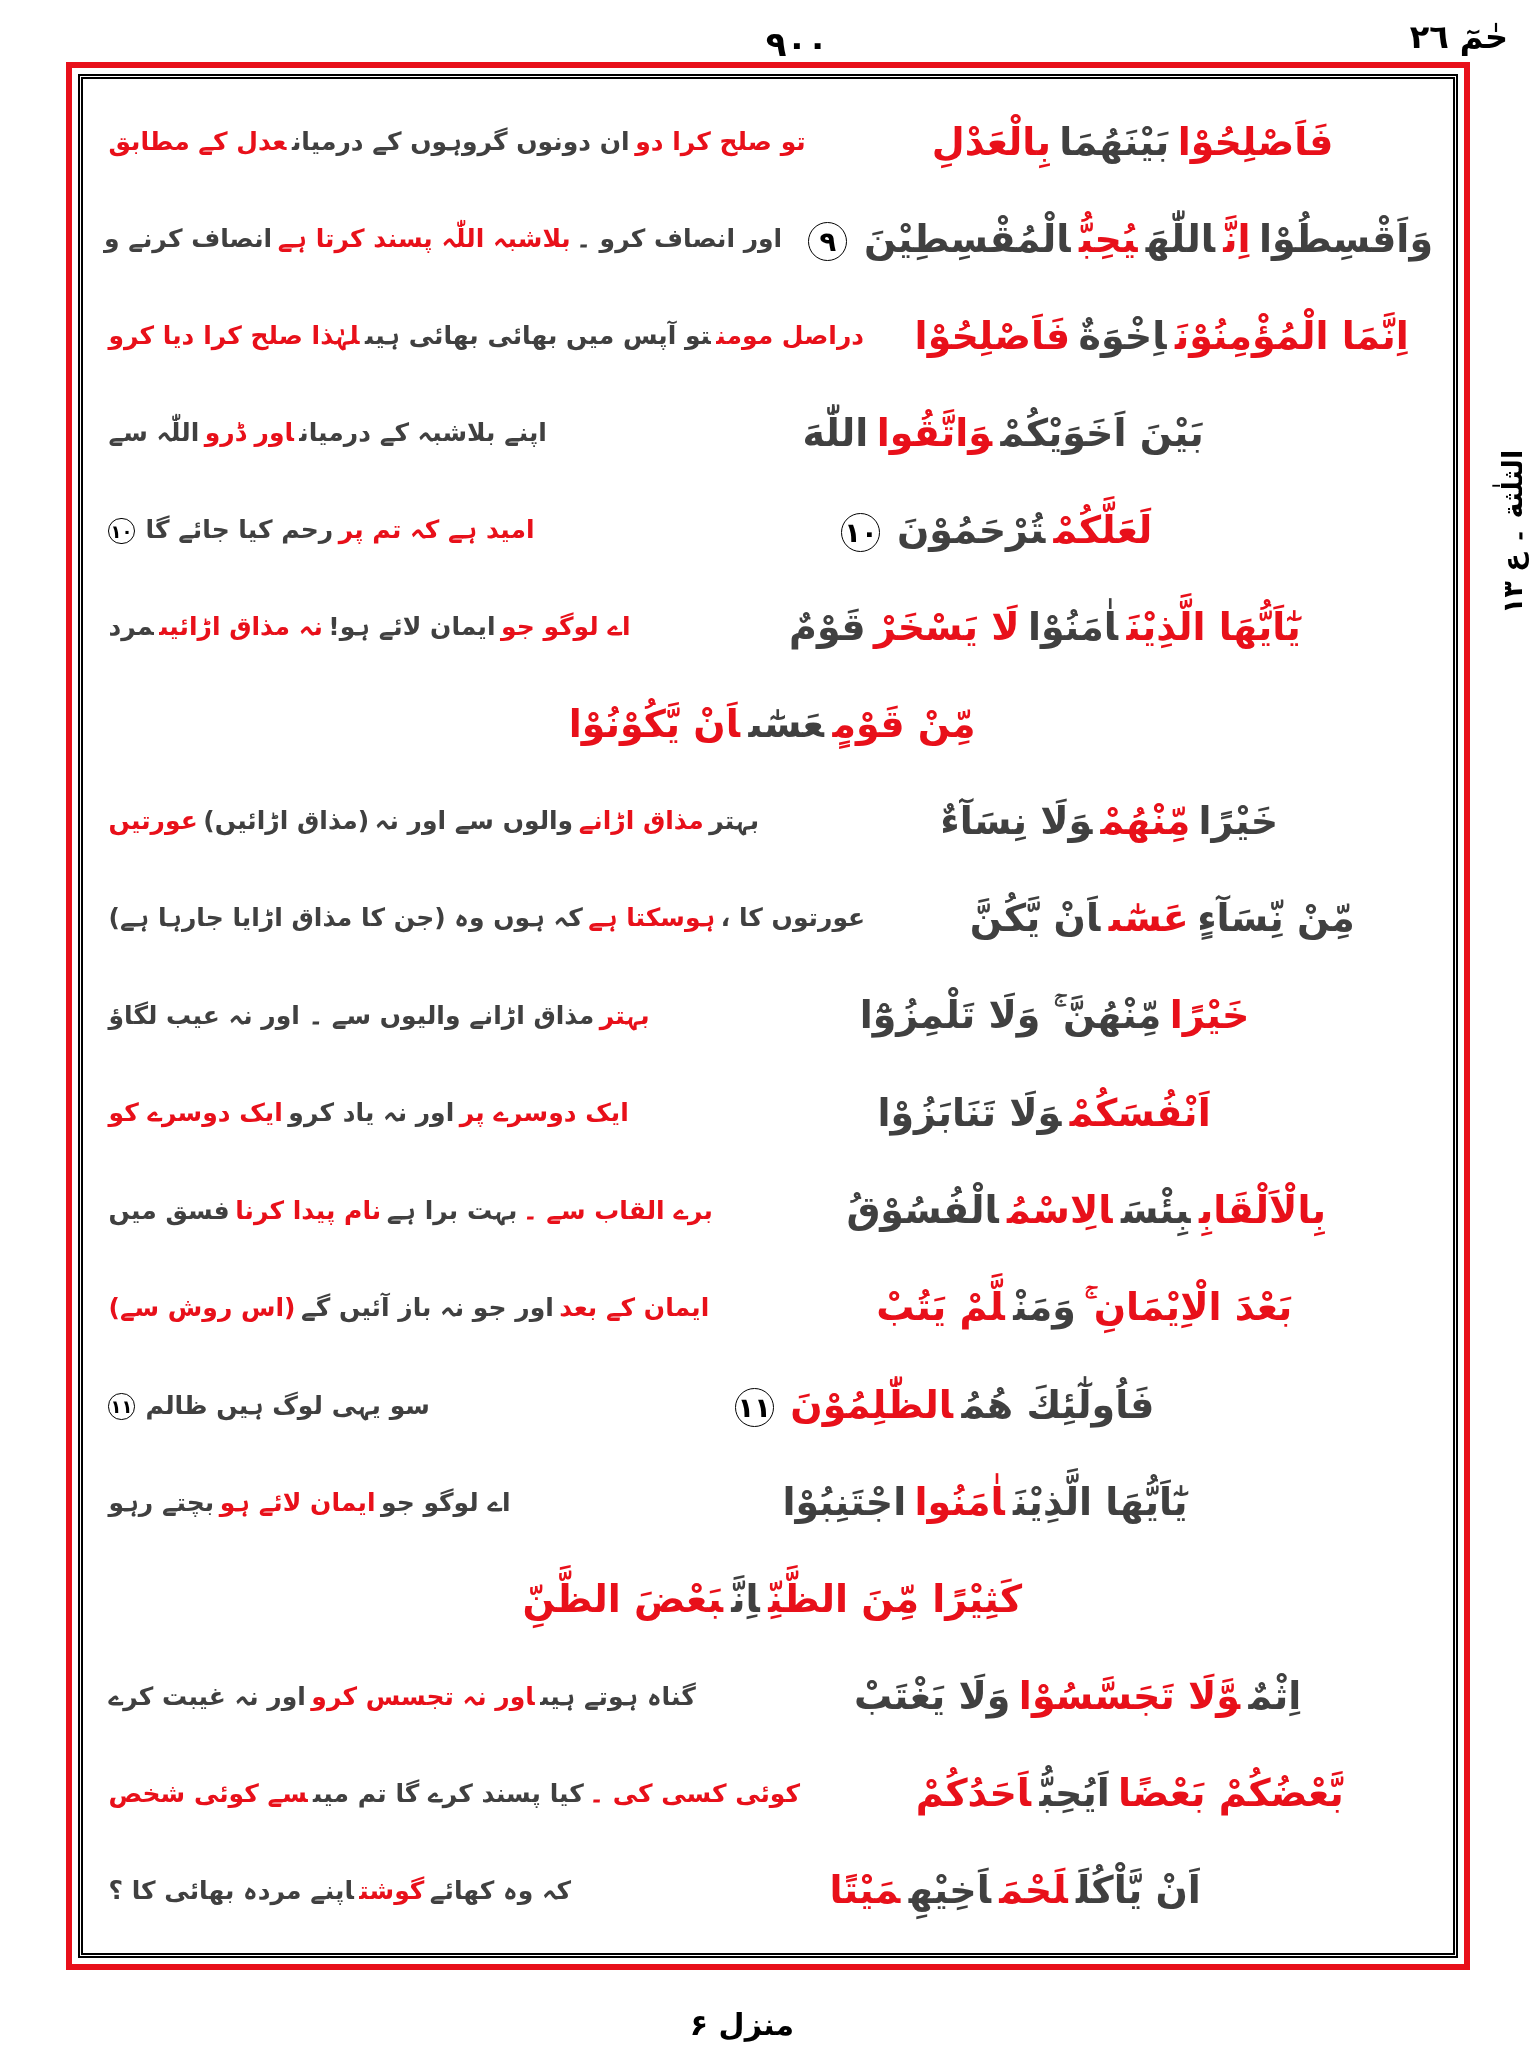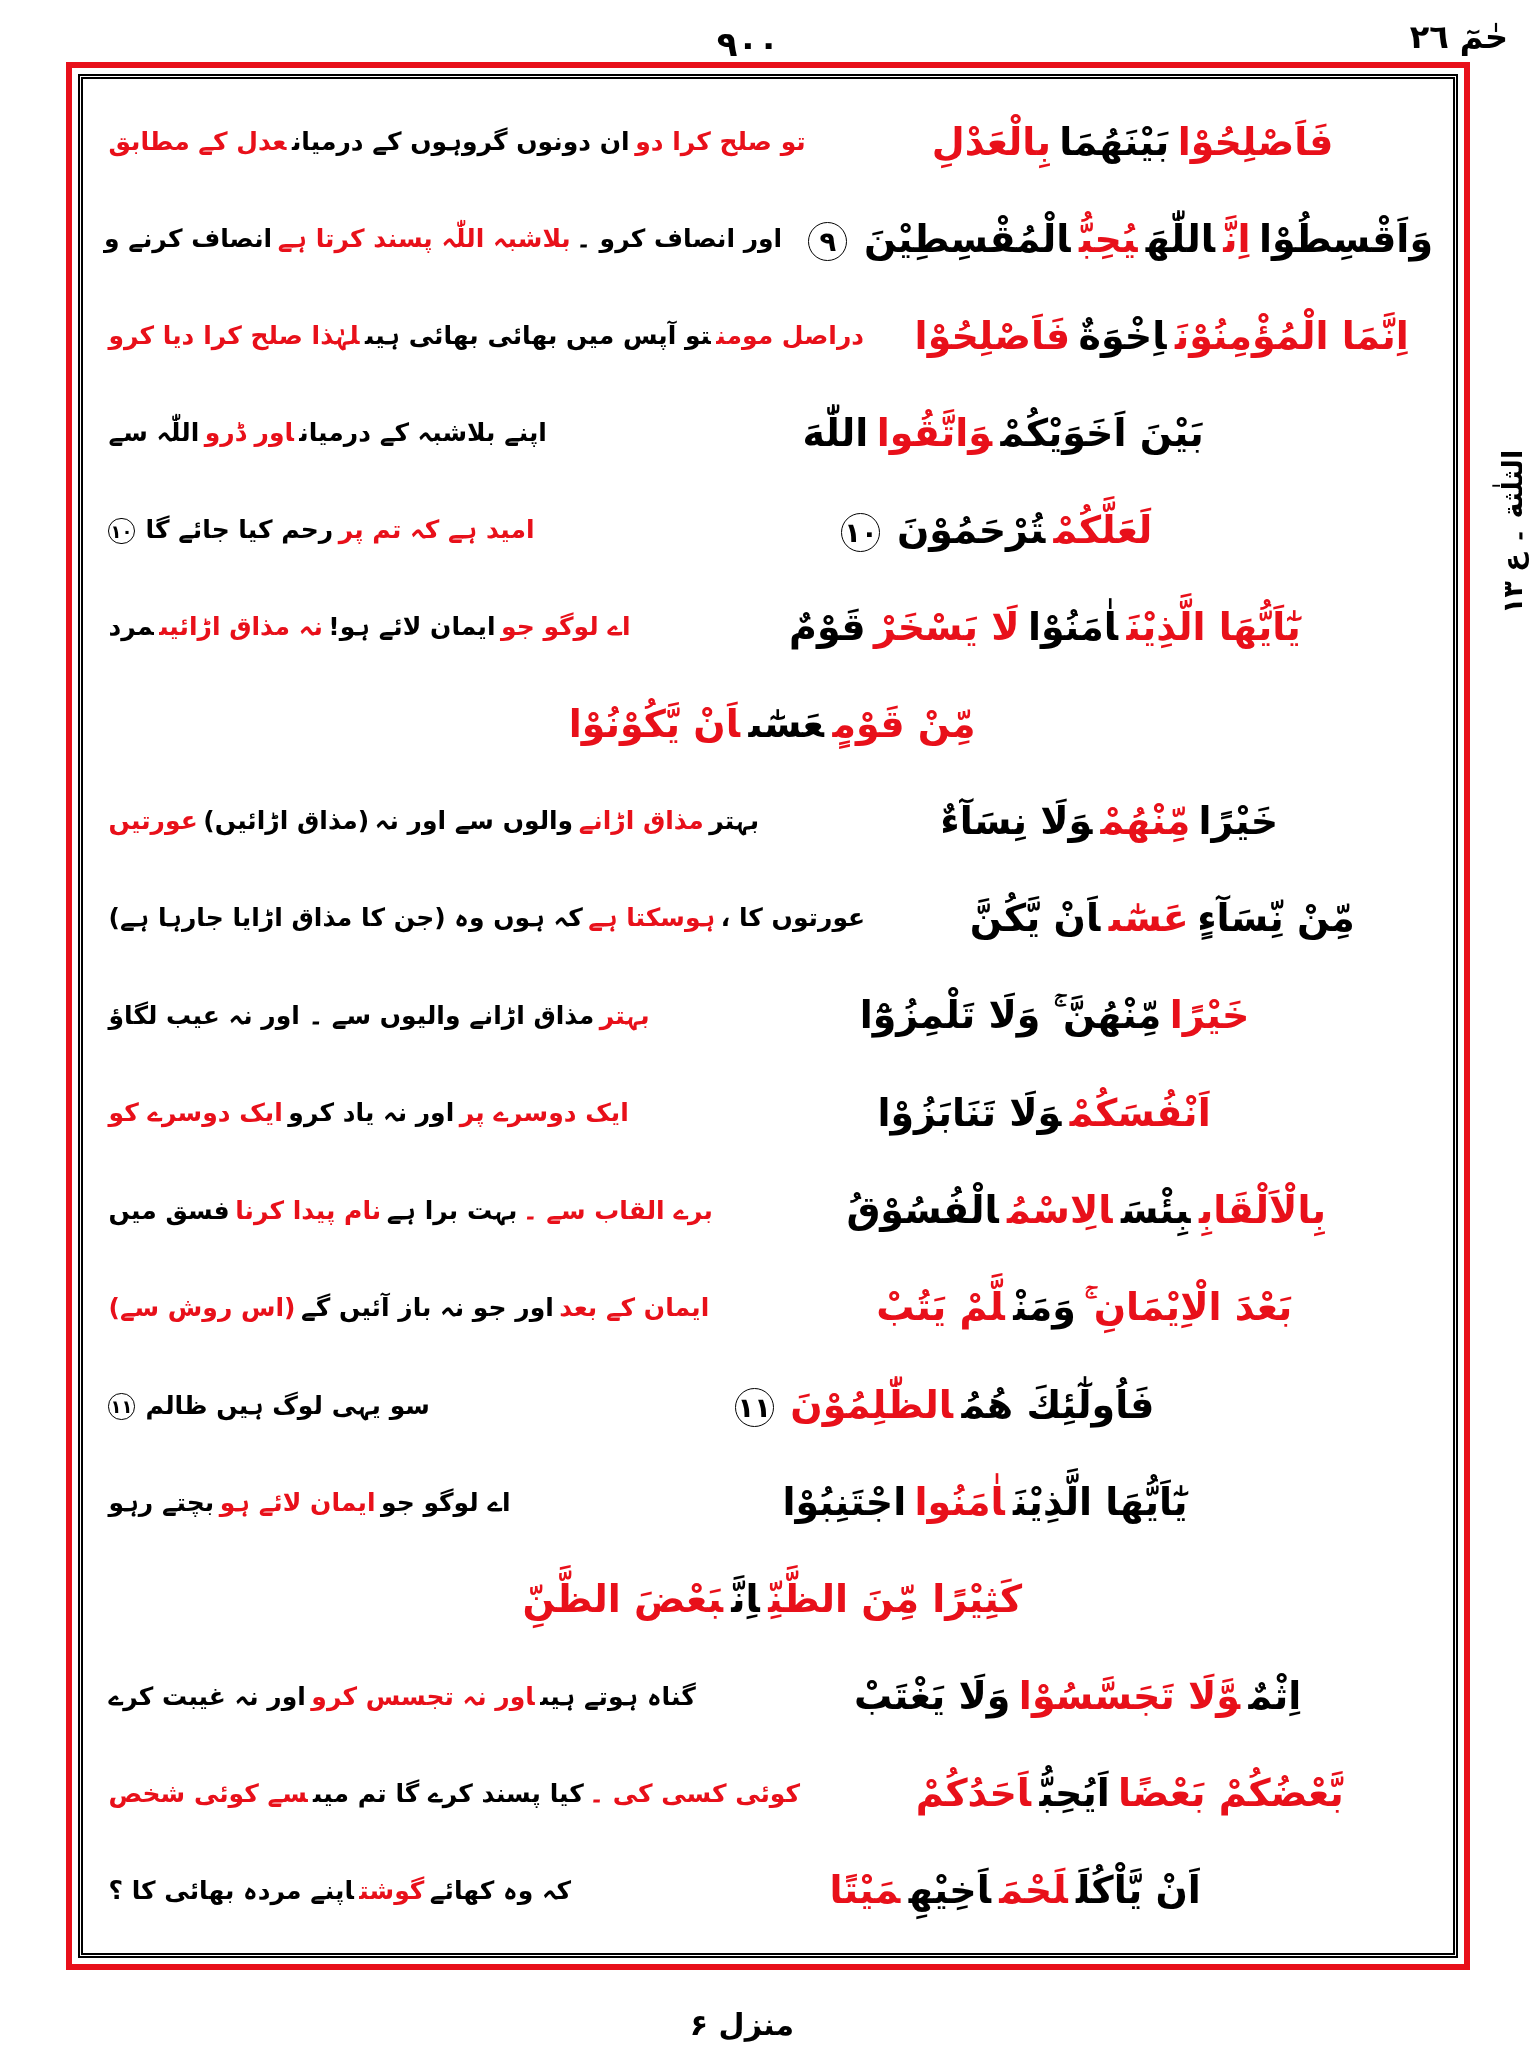--- a/index.html
+++ b/index.html
@@ -1,34 +1,34 @@
 <!DOCTYPE html>
 <html dir="rtl" lang="ur" style="--red: #e8101a;"><head>
 <meta charset="utf-8">
 <style>
   html,body{margin:0;padding:0;background:#ffffff;}
   body{width:1536px;height:2048px;position:relative;overflow:hidden;
        font-family:"DejaVu Sans",sans-serif;color:#000;}
   .hdr{position:absolute;top:10px;left:0;width:100%;height:50px;}
-  .page-num{position:absolute;top:14px;left:668px;width:160px;text-align:center;
+  .page-num{position:absolute;top:14px;left:668px;width:160px;text-align:right;
             font-size:34px;font-weight:bold;}
   .juz-marker{position:absolute;top:8px;right:28px;font-size:32px;font-weight:bold;}
   .frame{position:absolute;left:66px;top:62px;width:1404px;height:1908px;
          border:6px solid var(--red);box-sizing:border-box;}
   .frame-inner{position:absolute;inset:6px;border:5px double #000;box-sizing:border-box;}
   .content{position:absolute;inset:14px 20px;display:flex;flex-direction:column;
            justify-content:space-around;overflow:hidden;}
   .row{display:flex;align-items:center;justify-content:space-between;
        white-space:nowrap;min-height:0;}
   .ar{flex:1 1 auto;text-align:center;font-size:38px;font-weight:bold;direction:rtl;}
   .ur{flex:0 1 auto;text-align:right;font-size:25px;font-weight:bold;direction:rtl;
       margin-right:18px;}
   .seg{margin-left:0.22em;}
   .red{color:var(--red);text-align:center;}
-  .blk{color:#000000;text-align:right;}
+  .blk{color:#404040;text-align:right;}
   .anum{display:inline-flex;align-items:center;justify-content:center;
         width:1.35em;height:1.35em;border:0.07em solid #000;border-radius:50%;
         font-size:0.72em;color:#000;margin:0 0.3em;vertical-align:middle;}
   .margin-marker{position:absolute;right:8px;top:392px;height:280px;
                  writing-mode:vertical-rl;transform:rotate(180deg);
                  font-size:27px;font-weight:bold;text-align:center;}
   .footer{position:absolute;bottom:6px;left:602px;width:280px;text-align:center;
           font-size:30px;font-weight:bold;}
 </style>
 </head>

